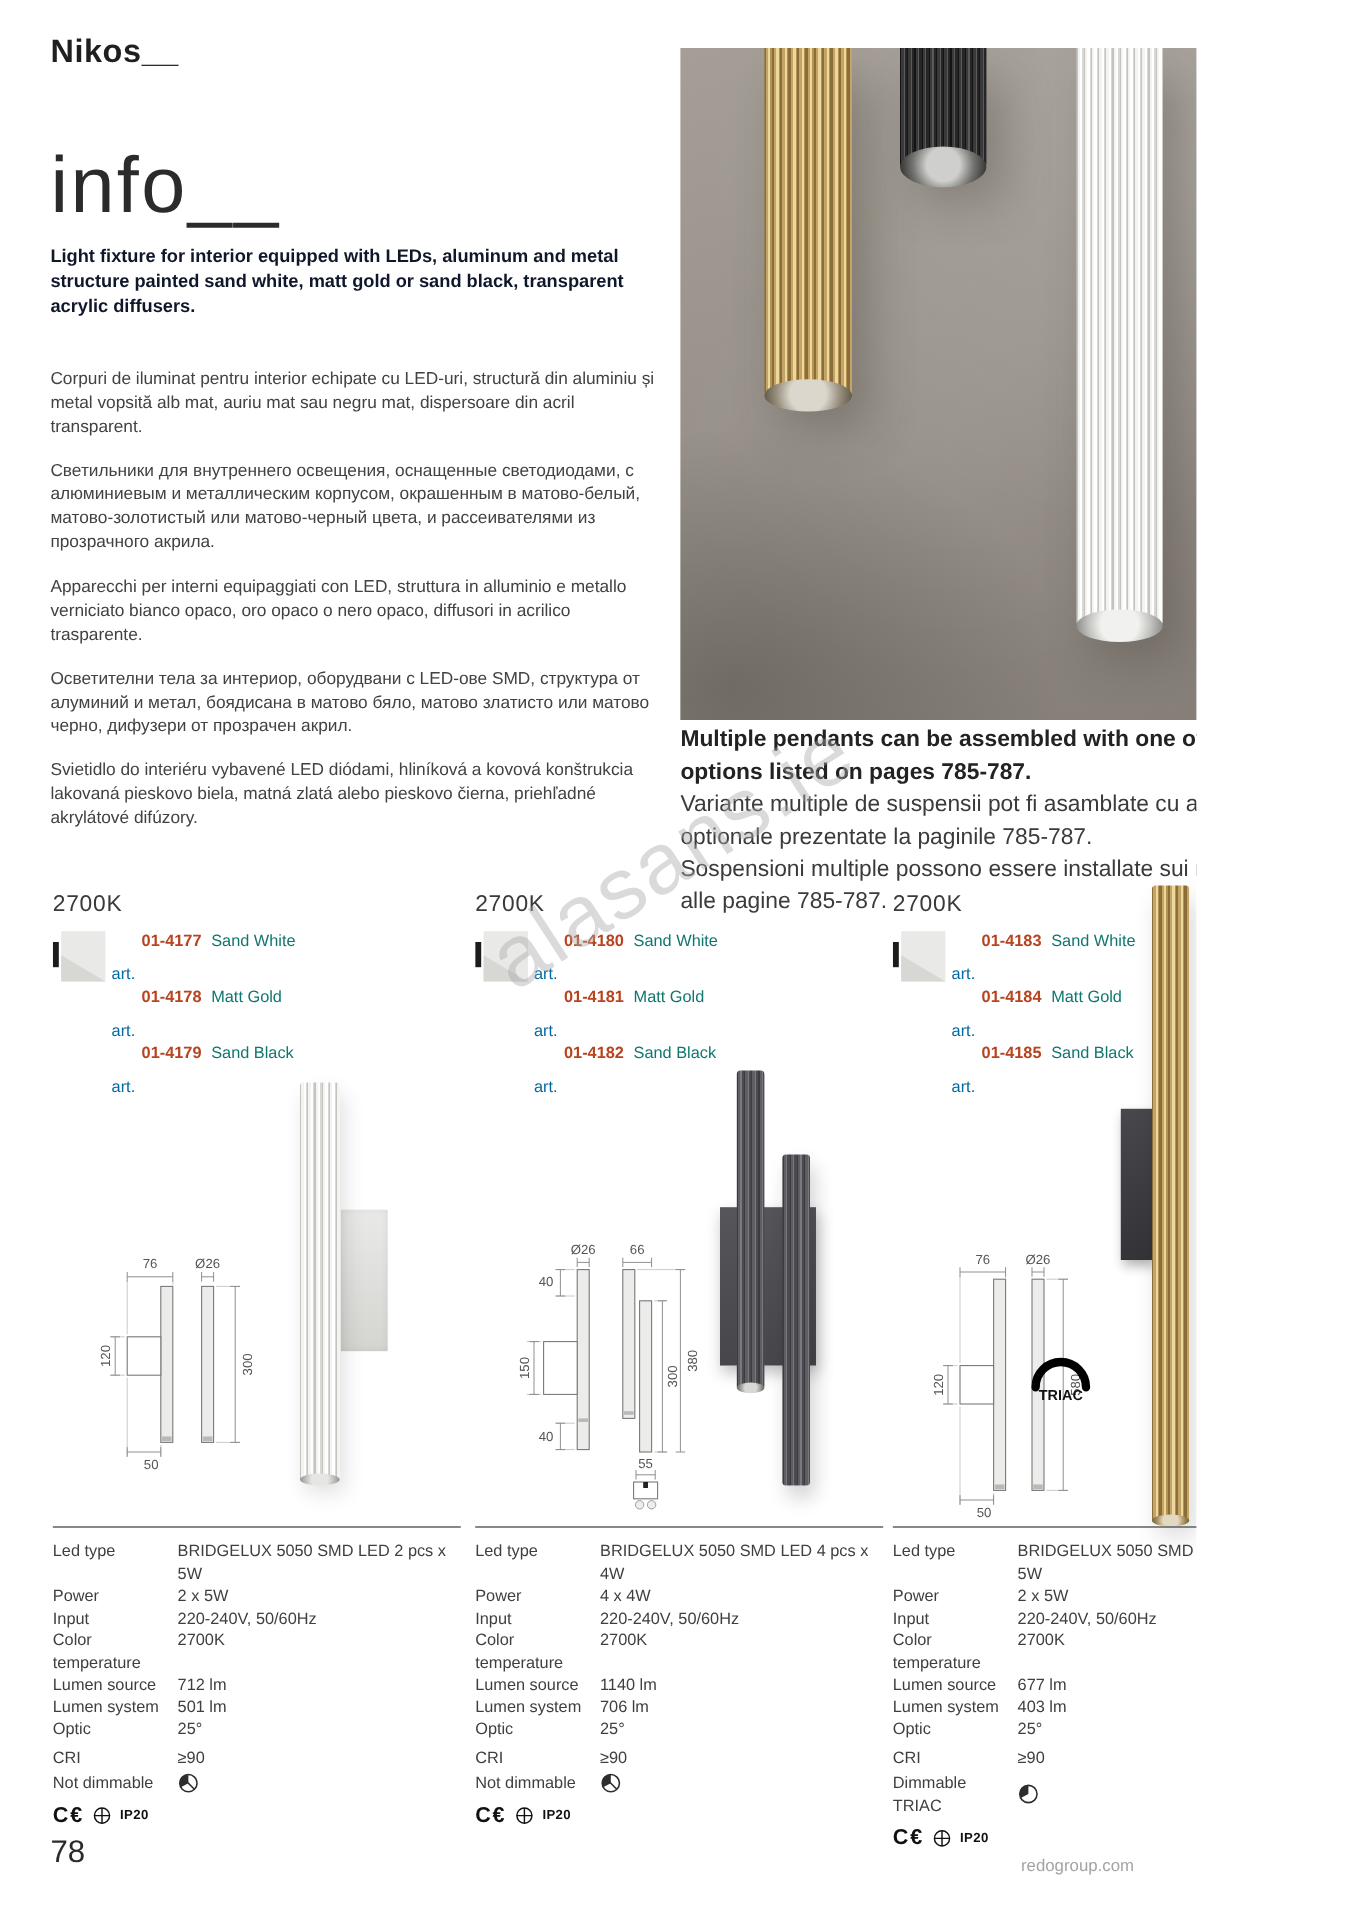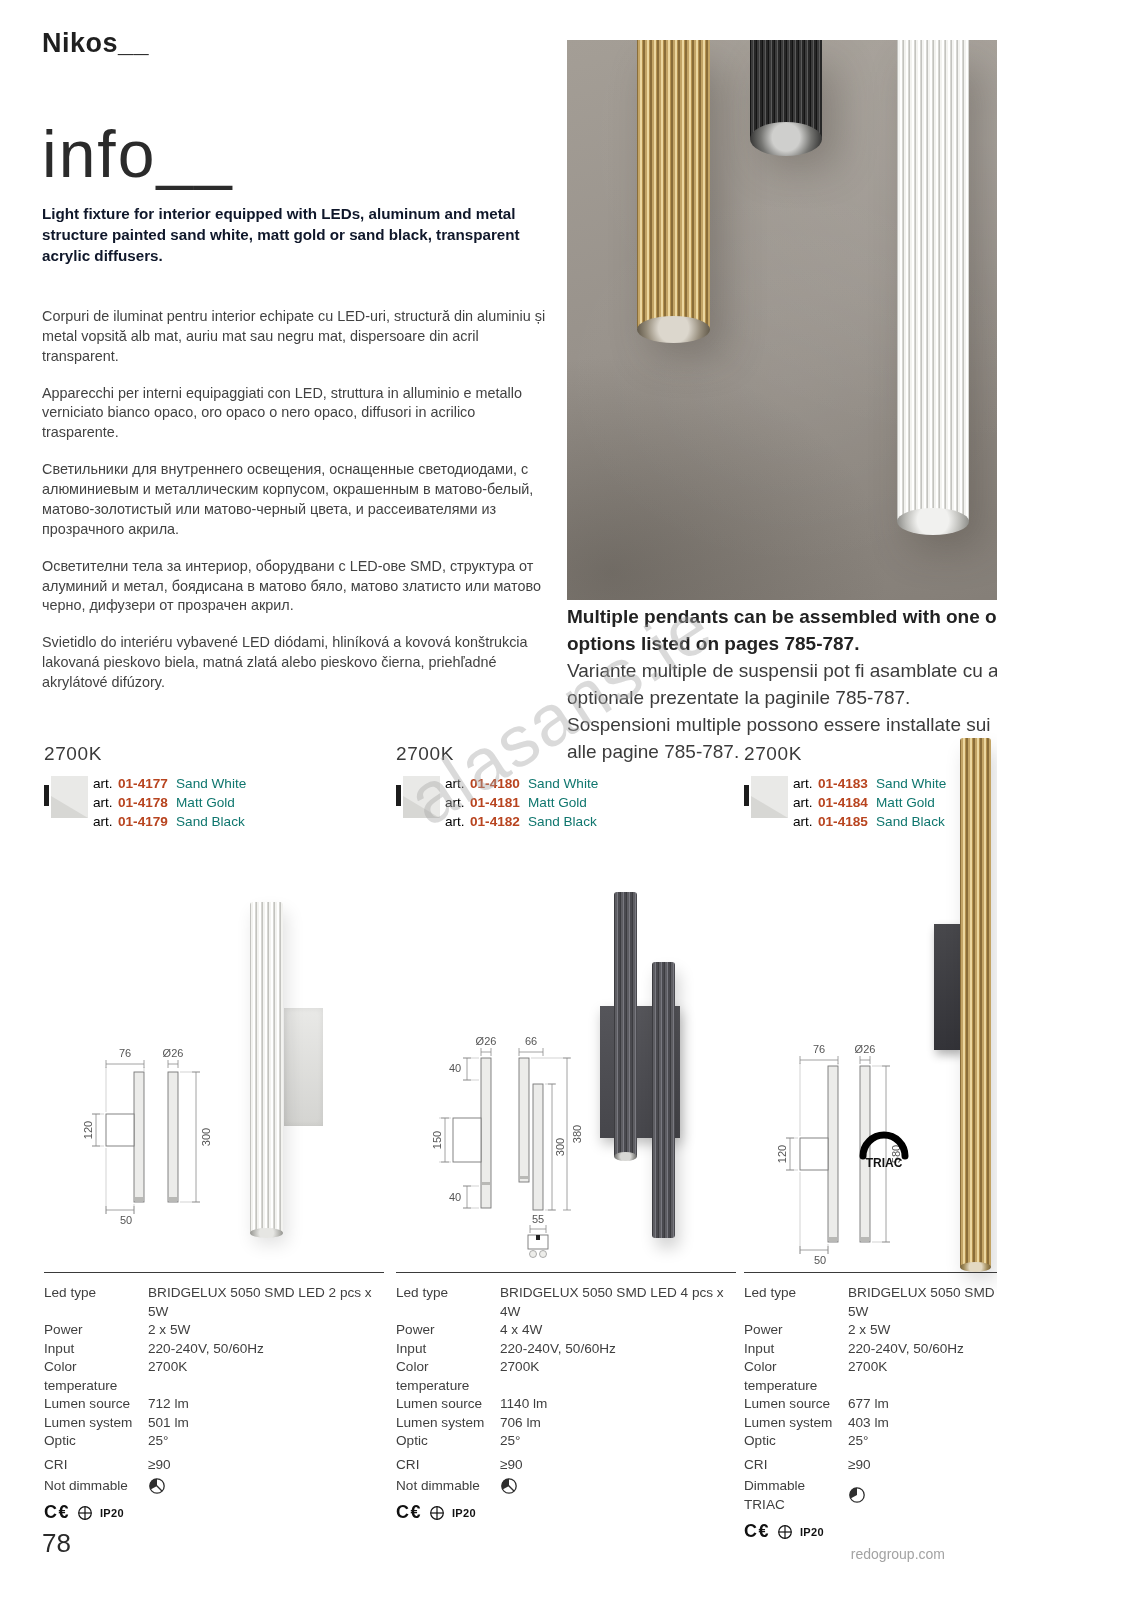--- a/index.html
+++ b/index.html
@@ -30,21 +30,21 @@
   .caption .b{font-weight:700;color:#222;}
   
   .watermark{position:absolute;left:388px;top:672px;z-index:6;transform:rotate(-33deg);
     font-size:72px;font-weight:300;color:#a9a9a9;opacity:.42;letter-spacing:2px;pointer-events:none;}
   
   .pcol{position:absolute;top:743px;width:344px;}
   .pcol .temp{font-size:19px;color:#3a3a3a;letter-spacing:.6px;margin-bottom:9px;}
   .phead{display:flex;align-items:flex-start;}
   .corner-icon{width:44px;height:48px;flex:0 0 44px;position:relative;}
   .articles{margin-left:5px;margin-top:2px;display:grid;grid-template-columns:25px 58px auto;row-gap:4px;font-size:13.6px;}
-  .art-prefix{color:#000000;}
+  .art-prefix{color:#0369a1;margin-top:28px;}
   .art-code{font-weight:700;color:#b8441f;}
   .art-finish{color:#0f766e;}
   
   .tube{position:absolute;border-radius:3px;}
   .lamp-lens{position:absolute;border-radius:50%;}
   
   .dim-svg{position:absolute;}
   .dim-svg text{font-family:"Liberation Sans",sans-serif;font-size:11px;fill:#555;}
   .dim-svg .part{fill:#ececea;stroke:#777;stroke-width:.9;}
   .dim-svg .bracket{fill:#ffffff;stroke:#777;stroke-width:.9;}
@@ -68,22 +68,22 @@
 <body>
 
 <div class="page">
 
   <div class="brand">Nikos__</div>
   <div class="info-title">info__</div>
 
   <div class="intro">
     <p class="en">Light fixture for interior equipped with LEDs, aluminum and metal structure painted sand white, matt gold or sand black, transparent acrylic diffusers.</p>
     <p>Corpuri de iluminat pentru interior echipate cu LED-uri, structură din aluminiu și metal vopsită alb mat, auriu mat sau negru mat, dispersoare din acril transparent.</p>
+    <p>Светильники для внутреннего освещения, оснащенные светодиодами, с алюминиевым и металлическим корпусом, окрашенным в матово-белый, матово-золотистый или матово-черный цвета, и рассеивателями из прозрачного акрила.</p>
     <p>Apparecchi per interni equipaggiati con LED, struttura in alluminio e metallo verniciato bianco opaco, oro opaco o nero opaco, diffusori in acrilico trasparente.</p>
-    <p>Светильники для внутреннего освещения, оснащенные светодиодами, с алюминиевым и металлическим корпусом, окрашенным в матово-белый, матово-золотистый или матово-черный цвета, и рассеивателями из прозрачного акрила.</p>
     <p>Осветителни тела за интериор, оборудвани с LED-ове SMD, структура от алуминий и метал, боядисана в матово бяло, матово златисто или матово черно, дифузери от прозрачен акрил.</p>
     <p>Svietidlo do interiéru vybavené LED diódami, hliníková a kovová konštrukcia lakovaná pieskovo biela, matná zlatá alebo pieskovo čierna, priehľadné akrylátové difúzory.</p>
   </div>
 
   <div class="photo">
     <div class="pend ribs-gold" style="left:70px;width:73px;height:290px;">
       <div class="lens" style="background:radial-gradient(circle at 50% 45%,#dcd7cd 0 38%,#968d7c 68%,#544c3d 100%);"></div>
     </div>
     <div class="pend ribs-black" style="left:183px;width:72px;height:100px;">
       <div class="lens" style="bottom:-16px;height:34px;background:radial-gradient(circle at 50% 45%,#cfcfcd 0 34%,#757572 62%,#1c1c1c 100%);"></div>

